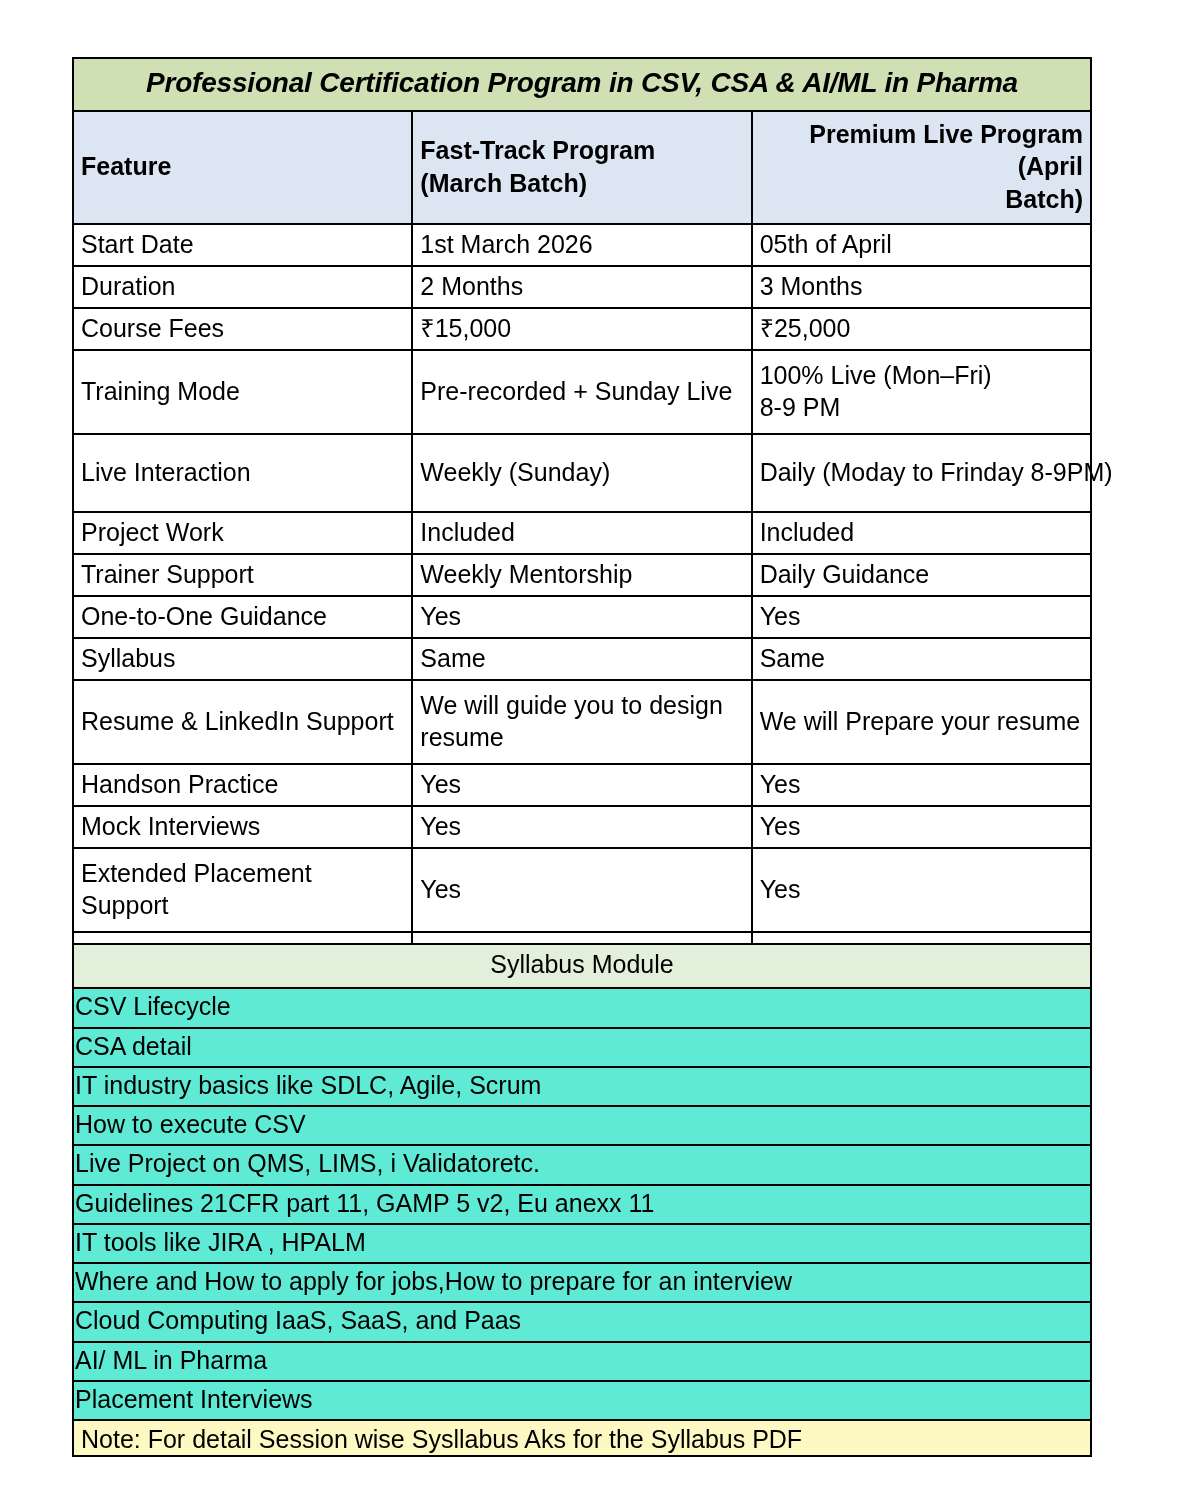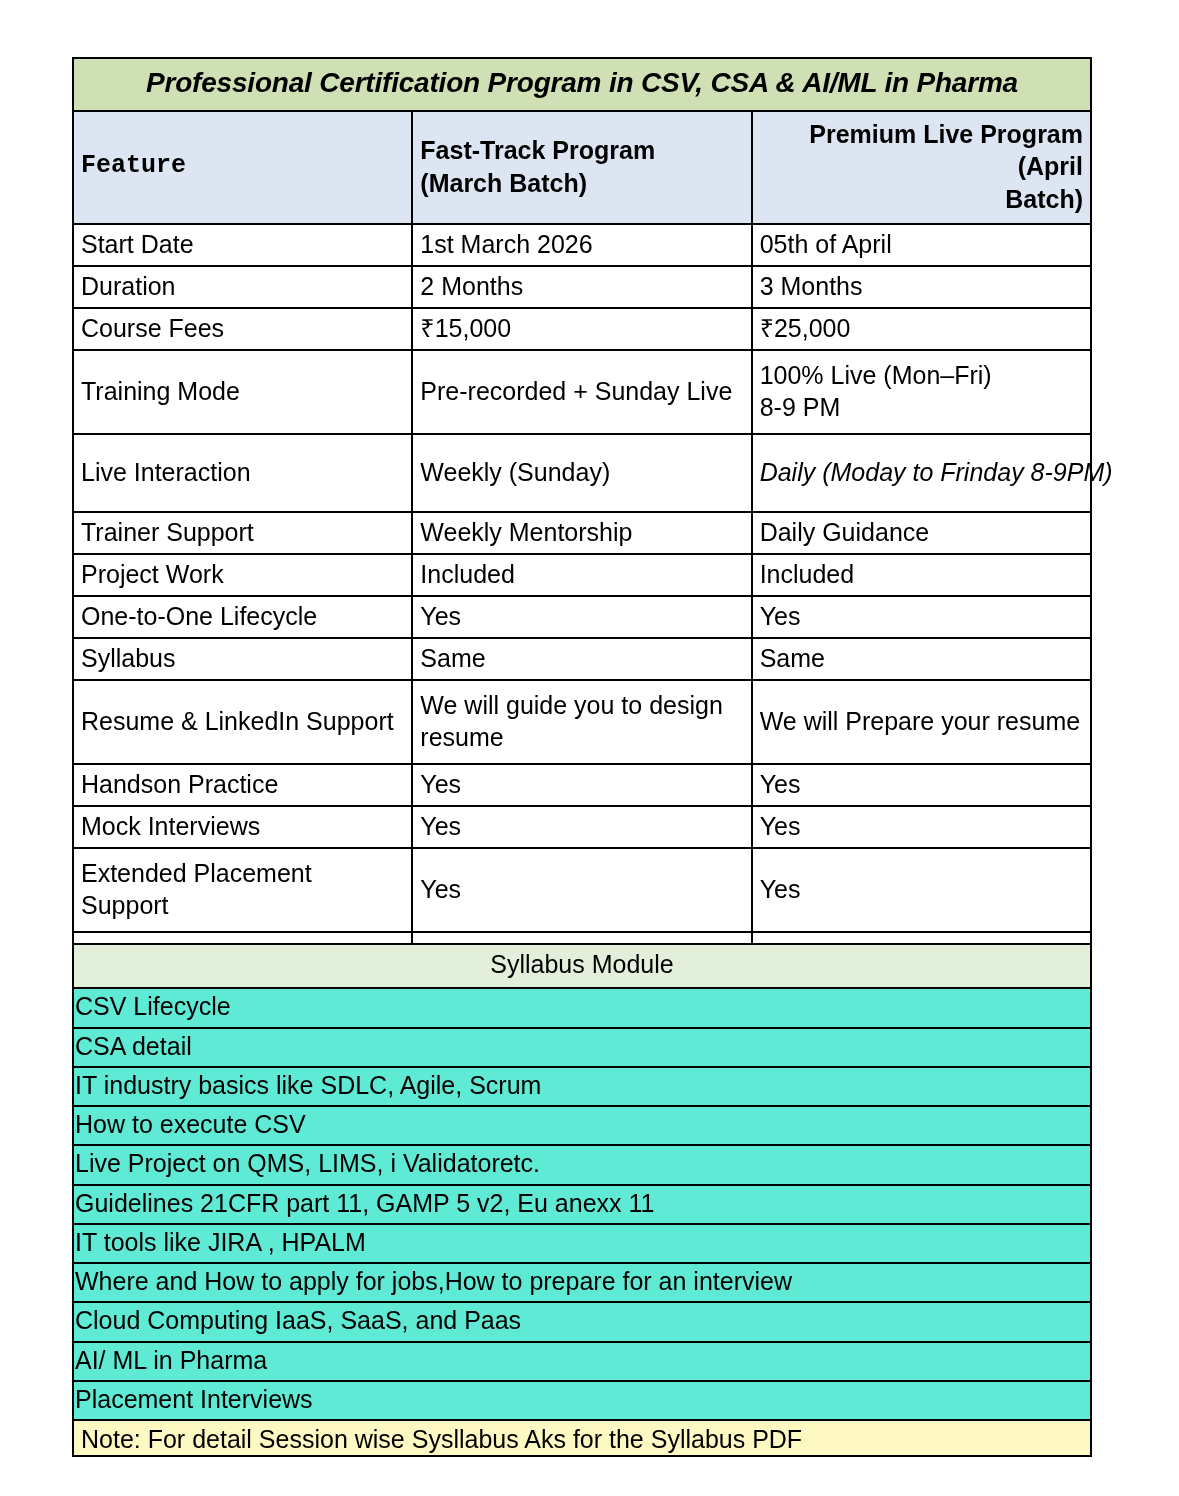--- a/index.html
+++ b/index.html
@@ -36,21 +36,21 @@
     border: 2px solid #000;
   }
   table.compare td {
     border: 2px solid #000;
     padding: 3px 7px 5px 7px;
     font-size: 25px;
     line-height: 1.28;
     vertical-align: middle;
     background: #ffffff;
   }
-  td.col-feature { width: 296px; font-family: Liberation Mono, monospace; }
+  td.col-feature { width: 296px; }
   td.col-fast    { width: 330px; }
   td.col-premium { width: 394px; text-align: right; }
 
   tr.title-row td {
     background: #cfe0b4;
     text-align: center;
     font-weight: bold;
     font-style: italic;
     font-size: 28px;
     padding: 6px 8px 9px 8px;
@@ -142,34 +142,34 @@
         </tr>
         <tr>
           <td class="tall">Training Mode</td>
           <td class="tall">Pre-recorded + Sunday Live</td>
           <td class="tall" style="white-space:pre-line;margin-top:8px;">100% Live (Mon–Fri)
 8-9 PM</td>
         </tr>
         <tr>
           <td class="tall2">Live Interaction</td>
           <td class="tall2">Weekly (Sunday)</td>
-          <td class="tall2" style="white-space:nowrap;font-style:italic;">Daily (Moday to Frinday 8-9PM)</td>
+          <td class="tall2" style="white-space:nowrap;">Daily (Moday to Frinday 8-9PM)</td>
+        </tr>
+        <tr>
+          <td>Project Work</td>
+          <td>Included</td>
+          <td>Included</td>
         </tr>
         <tr>
           <td>Trainer Support</td>
           <td>Weekly Mentorship</td>
           <td>Daily Guidance</td>
         </tr>
         <tr>
-          <td>Project Work</td>
-          <td>Included</td>
-          <td>Included</td>
-        </tr>
-        <tr>
-          <td>One-to-One Lifecycle</td>
+          <td>One-to-One Guidance</td>
           <td>Yes</td>
           <td>Yes</td>
         </tr>
         <tr>
           <td>Syllabus</td>
           <td>Same</td>
           <td>Same</td>
         </tr>
         <tr>
           <td class="tall">Resume &amp; LinkedIn Support</td>

